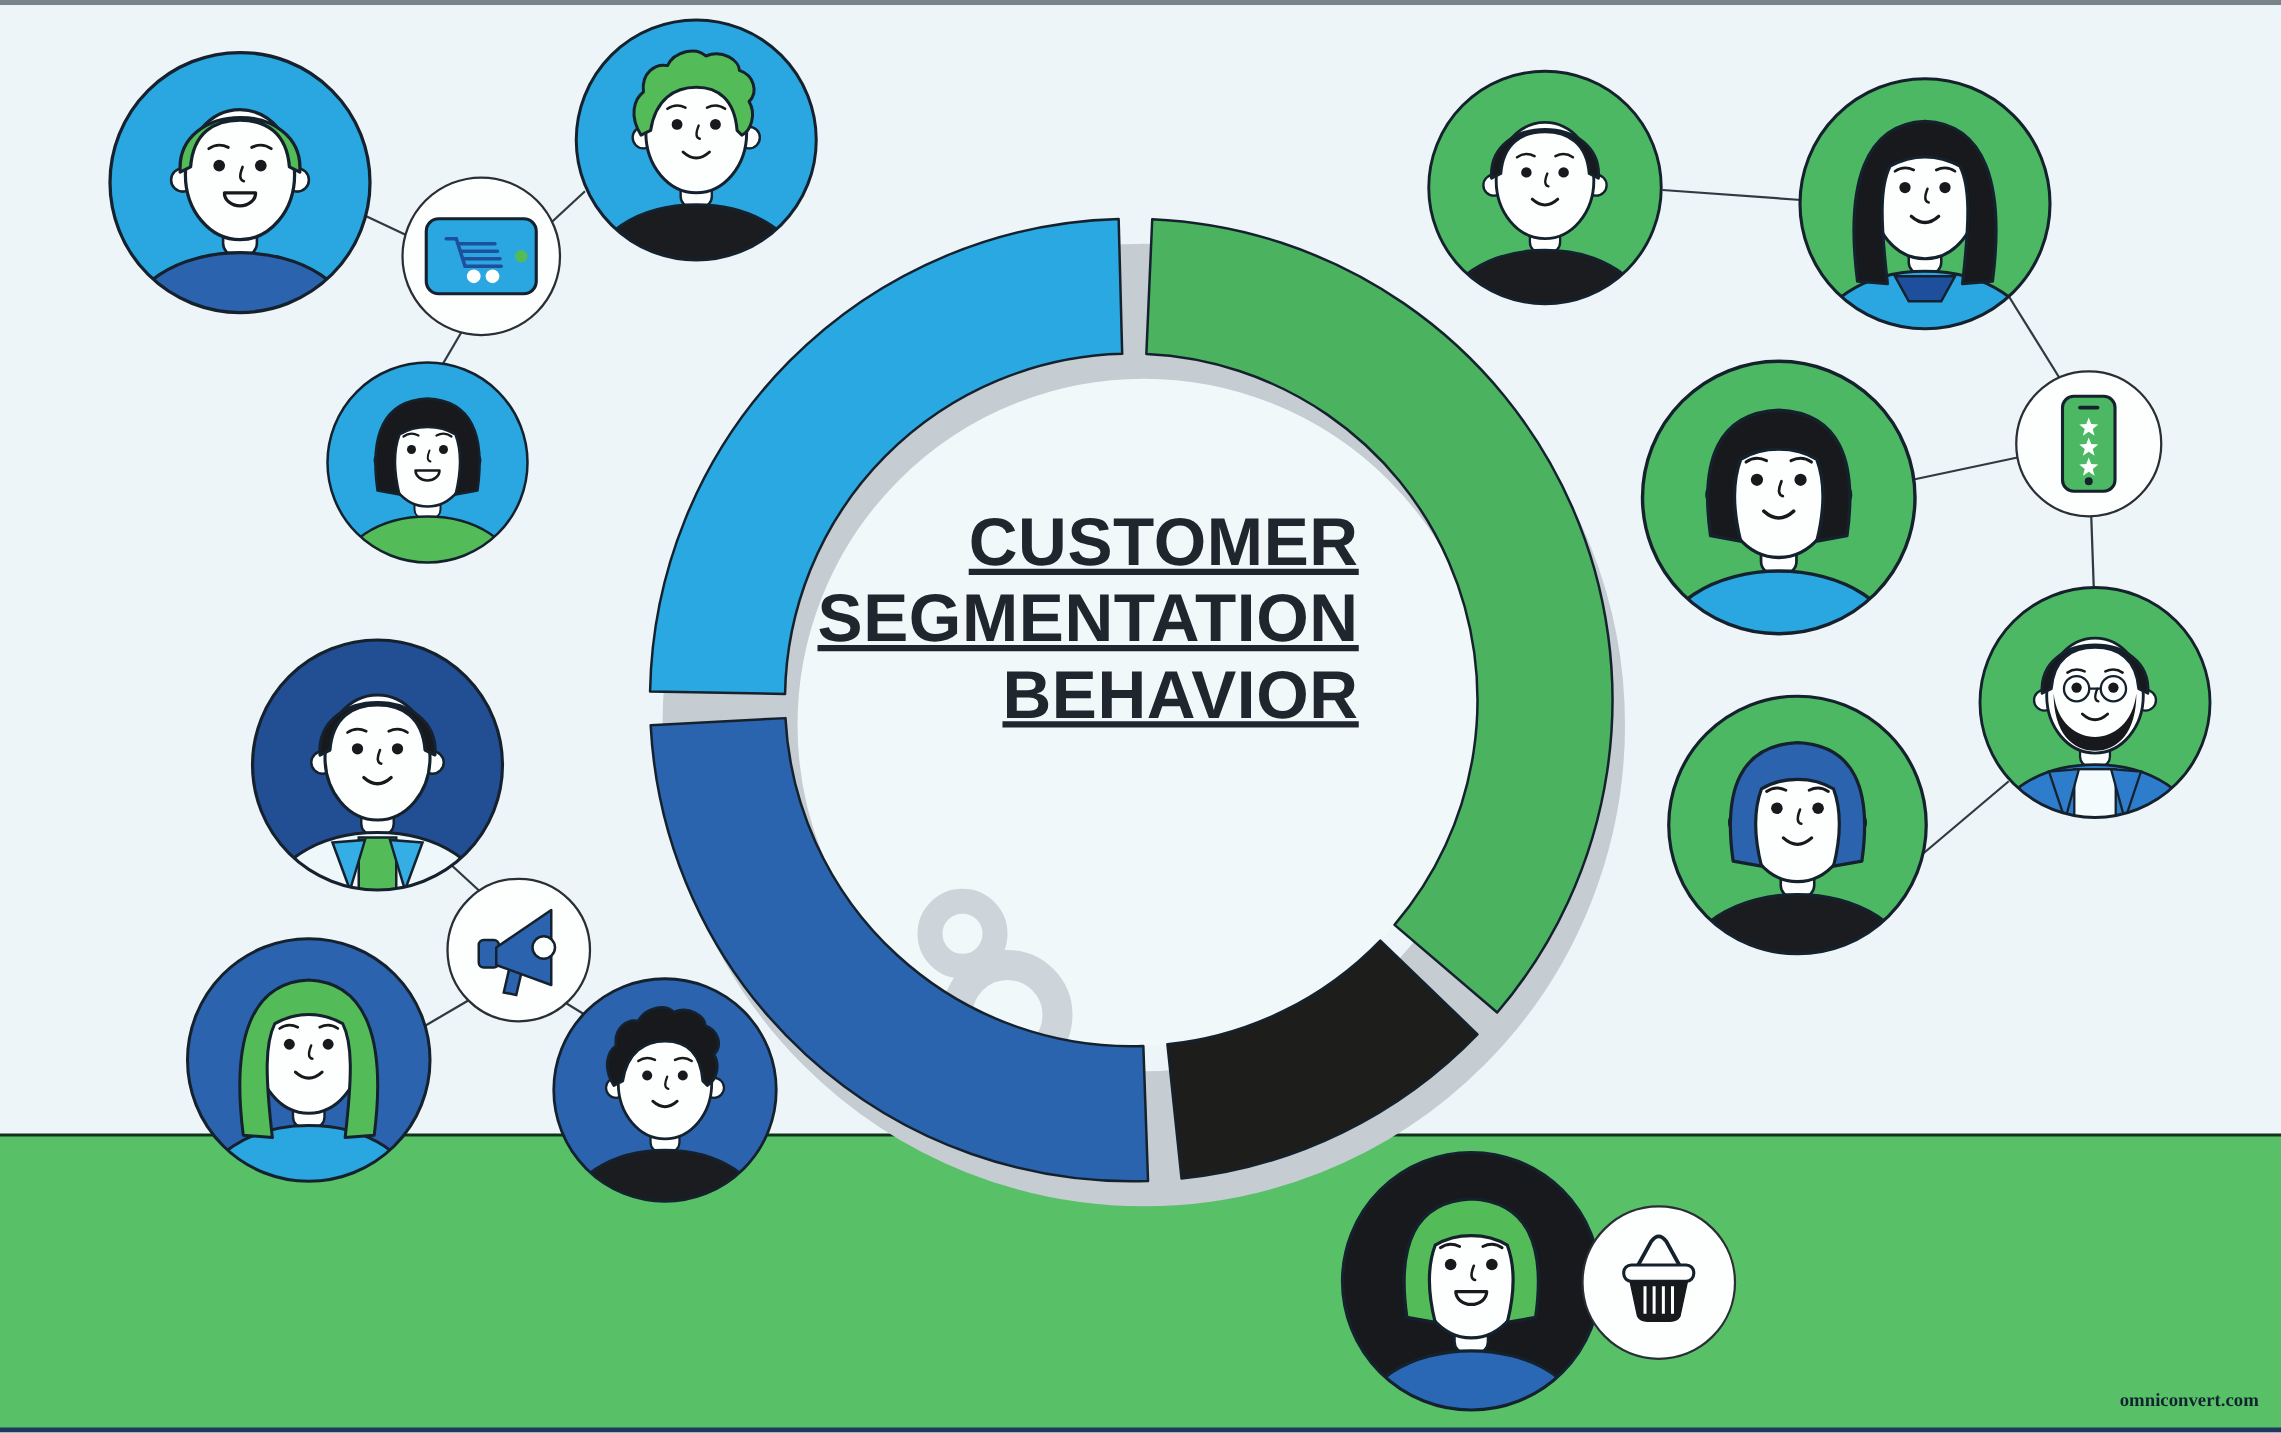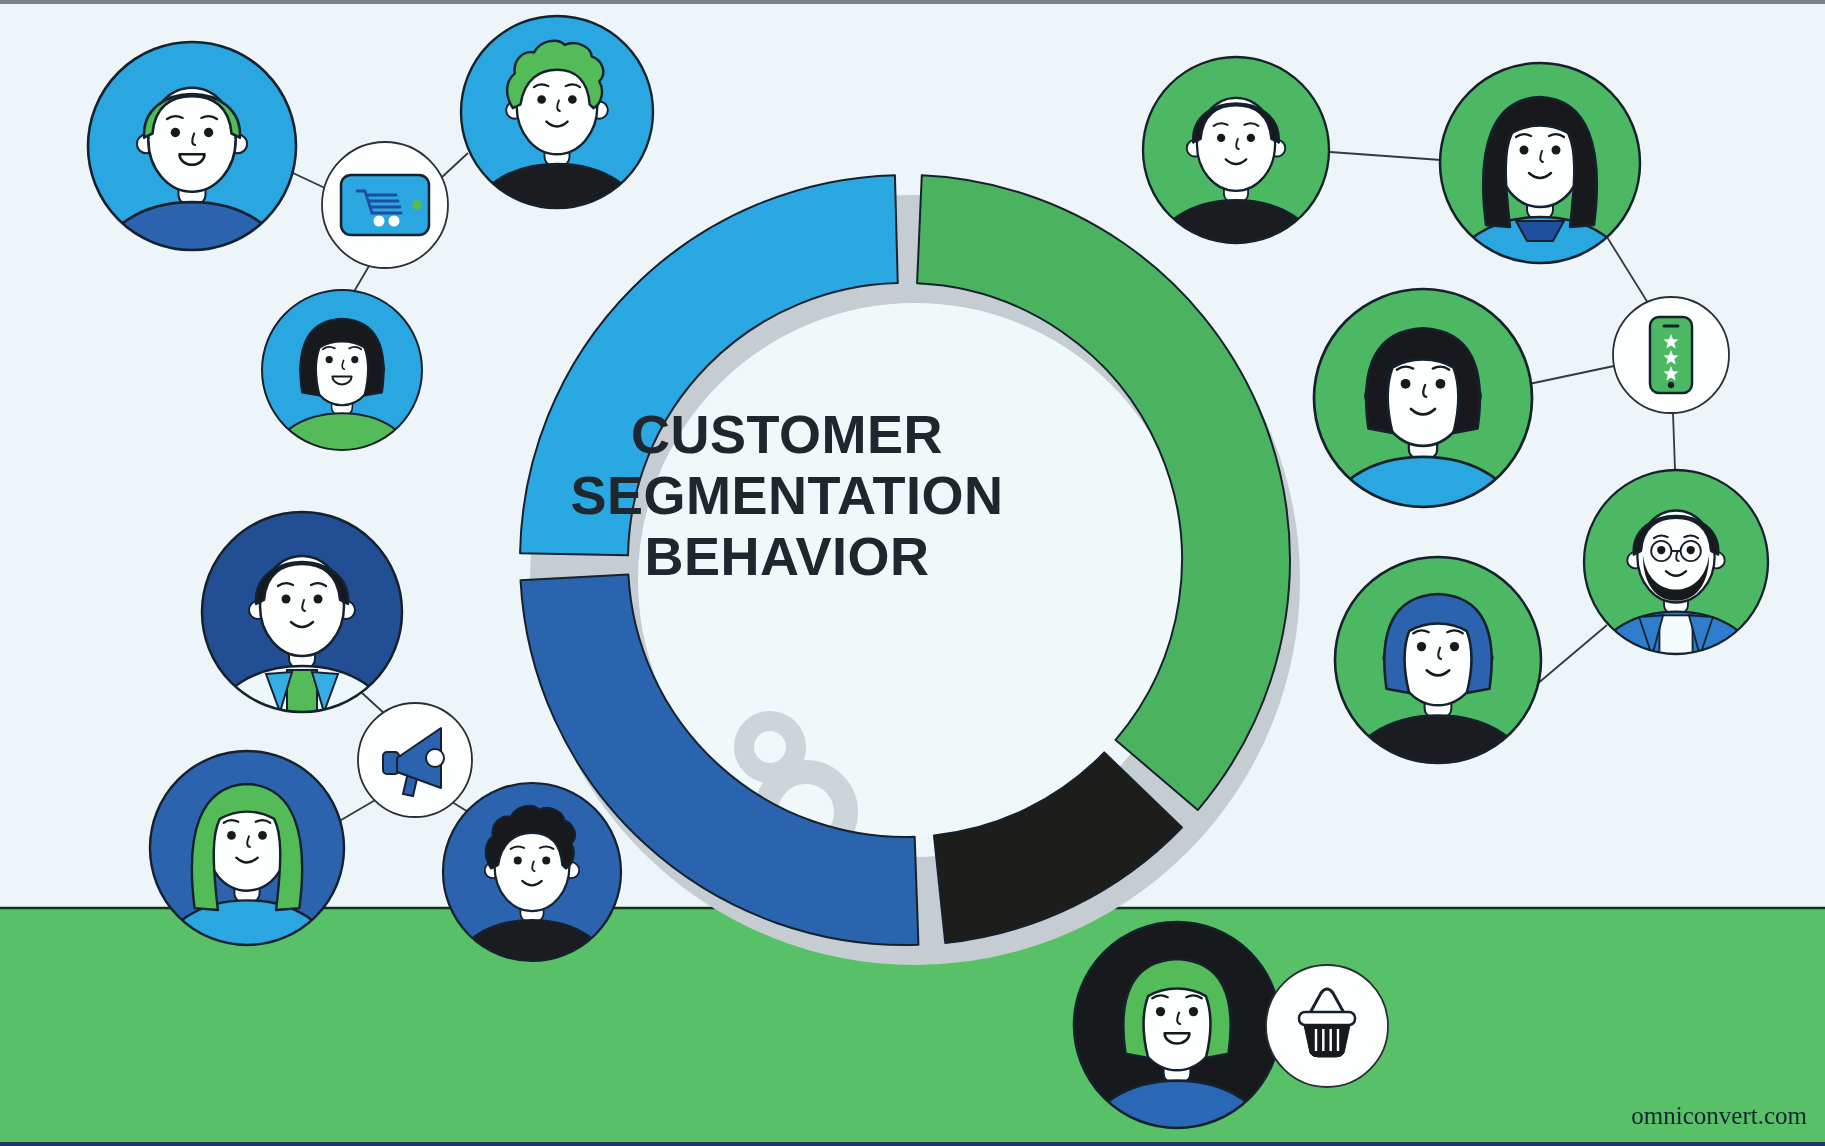--- a/index.html
+++ b/index.html
@@ -1,23 +1,23 @@
 <!DOCTYPE html>
 <html><head>
 <meta charset="utf-8">
 <style>
   html,body{margin:0;padding:0;background:#edf5f8;}
   #stage{position:relative;width:1825px;height:1146px;overflow:hidden;
          font-family:"Liberation Sans",sans-serif;}
   #scene{position:absolute;left:0;top:0;}
   #title-block{position:absolute;left:487px;top:404px;width:600px;
-    text-align:center;font-weight:800;font-size:54px;line-height:61px;
-    letter-spacing:.5px;color:#20262e;}
+    text-align:right;font-weight:800;font-size:54px;line-height:61px;
+    letter-spacing:.5px;color:#20262e;text-decoration:underline;}
   #credit{position:absolute;right:18px;bottom:16px;
-    font-family:"Liberation Serif",serif;font-size:25px;font-weight:400;
+    font-family:"Liberation Serif",serif;font-size:15px;font-weight:700;
     color:#122430;}
 </style>
 </head>
 <body>
 
 <div id="stage">
   <svg id="scene" width="1825" height="1146" viewBox="0 0 1825 1146">
       <rect x="0" y="0" width="1825" height="1146" fill="#edf5f8"></rect>
       <rect x="0" y="908" width="1825" height="238" fill="#58c168"></rect>
       <line x1="0" y1="908" x2="1825" y2="908" stroke="#113318" stroke-width="2.5"></line>

